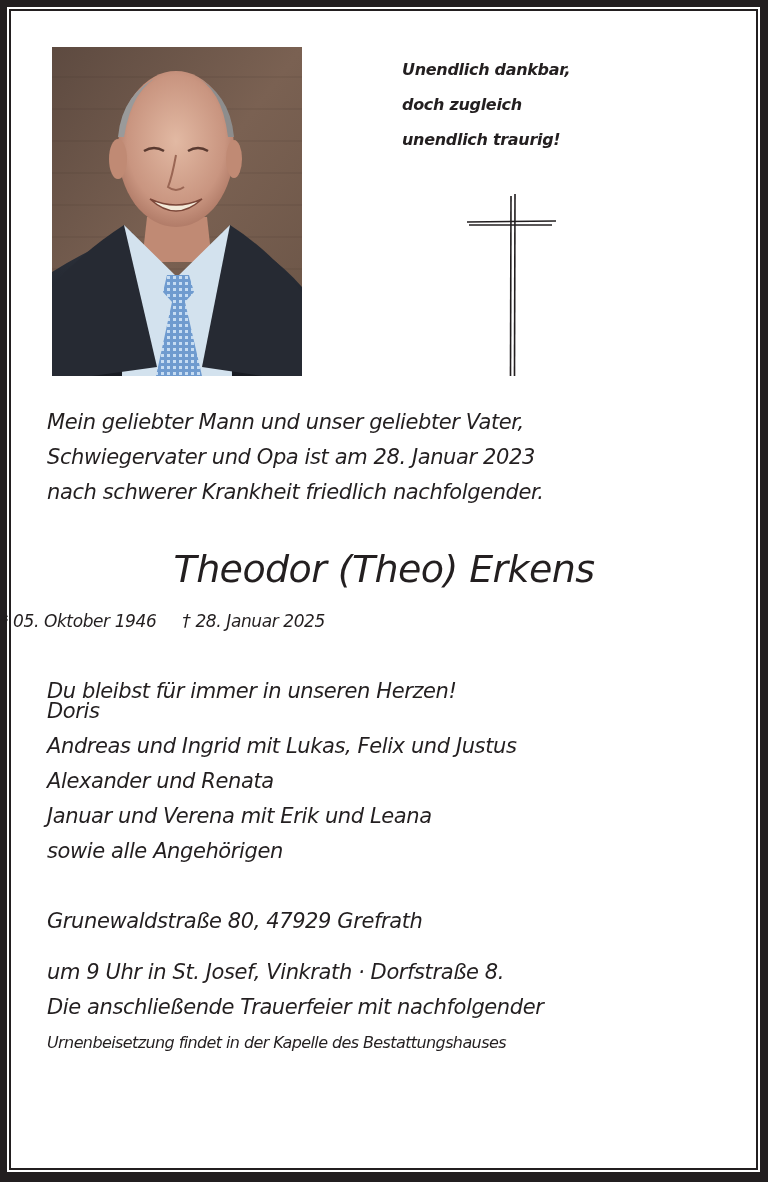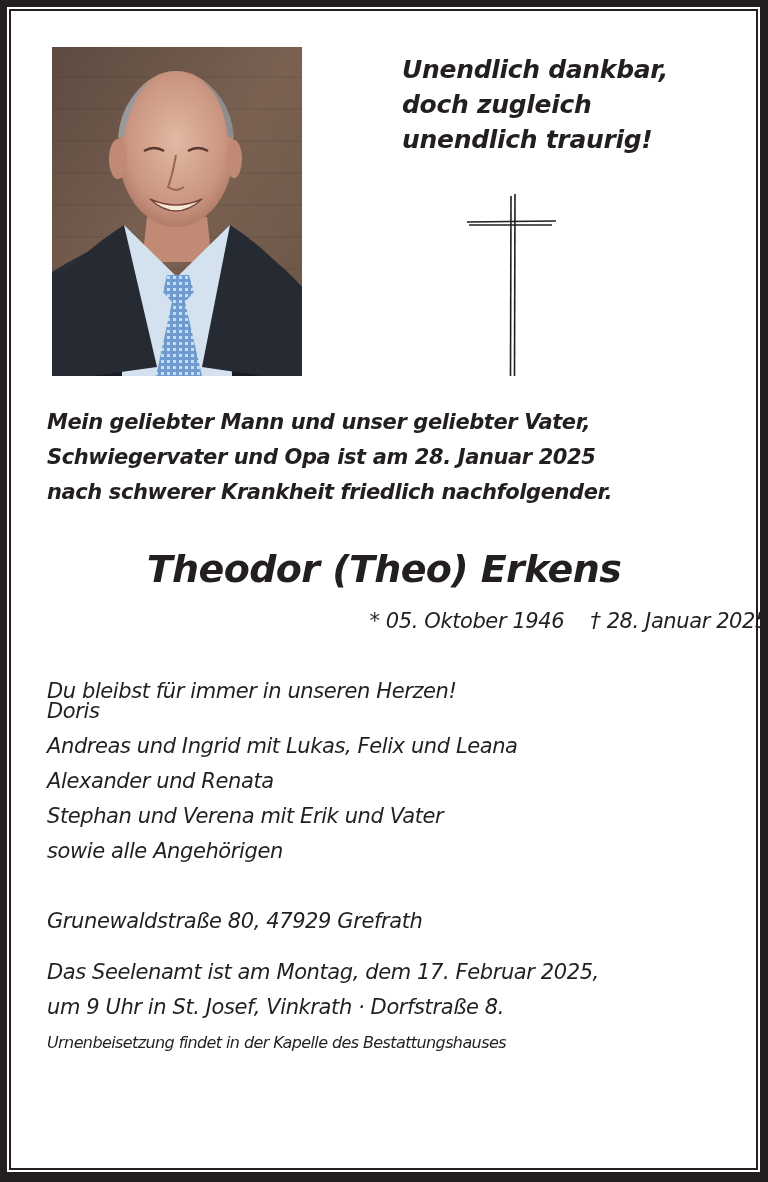--- a/index.html
+++ b/index.html
@@ -6,33 +6,33 @@
   body { width:768px; height:1182px; background:#231f20; position:relative; overflow:hidden;
          font-family:"DejaVu Sans", sans-serif; color:#231f20; }
   .outer-gap { position:absolute; left:7px; top:7px; right:8px; bottom:10px; background:#ffffff; }
   .inner-line { position:absolute; left:9px; top:9px; right:10px; bottom:12px; background:#231f20; }
   .page { position:absolute; left:11px; top:11px; right:12px; bottom:14px; background:#ffffff; }
 
   .photo { position:absolute; left:52px; top:47px; width:250px; height:329px; overflow:hidden; background:#6b5548; }
   .photo svg { display:block; }
 
   .quote { position:absolute; left:402px; top:52px; font-family:"DejaVu Sans", sans-serif; font-style:italic;
-           font-weight:bold; font-size:25px; line-height:35px; letter-spacing:-0.3px; color:#231f20; }
+           font-weight:bold; font-size:16px; line-height:35px; letter-spacing:-0.3px; color:#231f20; }
   .quote div { white-space:nowrap; }
 
   .cross { position:absolute; left:466px; top:194px; width:92px; height:186px; }
 
   .txt { position:absolute; left:47px; font-style:italic; font-size:21px; line-height:35px; white-space:nowrap;
          letter-spacing:-0.4px; color:#231f20; }
   .txt div { white-space:nowrap; }
   .txt-sm { font-size:16px; letter-spacing:-0.6px; }
 
-  .name { position:absolute; left:0; right:0; top:540px; text-align:center; font-style:italic; font-weight:bold;
+  .name { position:absolute; left:0; right:0; top:540px; text-align:center; font-style:italic; font-weight:normal;
           font-size:38px; line-height:58px; letter-spacing:-0.6px; color:#231f20; white-space:nowrap; }
-  .dates { position:absolute; left:0; right:0; top:604px; text-align:right; font-style:italic; font-size:21px;
+  .dates { position:absolute; left:0; right:0; top:604px; text-align:left; font-style:italic; font-size:17px;
            line-height:35px; letter-spacing:-0.4px; white-space:nowrap; }
   .dates .gap { display:inline-block; width:26px; }
 </style>
 </head>
 <body>
 
 <div class="outer-gap"></div>
 <div class="inner-line"></div>
 
 <div class="page"></div>
@@ -107,41 +107,41 @@
 
 <div class="cross">
   <svg width="92" height="186" viewBox="0 0 92 186" xmlns="http://www.w3.org/2000/svg">
     <line x1="45" y1="2" x2="44.5" y2="182" stroke="#231f20" stroke-width="1.6"></line>
     <line x1="49" y1="0" x2="48.5" y2="182" stroke="#231f20" stroke-width="1.6"></line>
     <line x1="3" y1="31" x2="86" y2="31" stroke="#231f20" stroke-width="1.6"></line>
     <line x1="1" y1="28" x2="90" y2="27" stroke="#231f20" stroke-width="1.4"></line>
   </svg>
 </div>
 
-<div class="txt" style="top:405px;font-weight:bold;">
+<div class="txt" style="top:405px;">
   <div>Mein geliebter Mann und unser geliebter Vater,</div>
-  <div>Schwiegervater und Opa ist am 28. Januar 2025</div>
+  <div>Schwiegervater und Opa ist am 28. Januar 2023</div>
   <div>nach schwerer Krankheit friedlich nachfolgender.</div>
 </div>
 
 <div class="name">Theodor (Theo) Erkens</div>
 
 <div class="dates">
   <span>* 05. Oktober 1946</span><span class="gap"></span><span>† 28. Januar 2025</span>
 </div>
 
 <div class="txt" style="top:656px;margin-top:18px;">Du bleibst für immer in unseren Herzen!</div>
 
 <div class="txt" style="top:694px;">
   <div>Doris</div>
-  <div>Andreas und Ingrid mit Lukas, Felix und Leana</div>
+  <div>Andreas und Ingrid mit Lukas, Felix und Justus</div>
   <div>Alexander und Renata</div>
-  <div>Stephan und Verena mit Erik und Vater</div>
+  <div>Januar und Verena mit Erik und Leana</div>
   <div>sowie alle Angehörigen</div>
 </div>
 
 <div class="txt" style="top:904px;">Grunewaldstraße 80, 47929 Grefrath</div>
 
 <div class="txt" style="top:955px;">
-  <div>Das Seelenamt ist am Montag, dem 17. Februar 2025,</div>
   <div>um 9 Uhr in St. Josef, Vinkrath · Dorfstraße 8.</div>
+  <div>Die anschließende Trauerfeier mit nachfolgender</div>
   <div class="txt-sm">Urnenbeisetzung findet in der Kapelle des Bestattungshauses</div>
 </div>
 
 </body></html>

